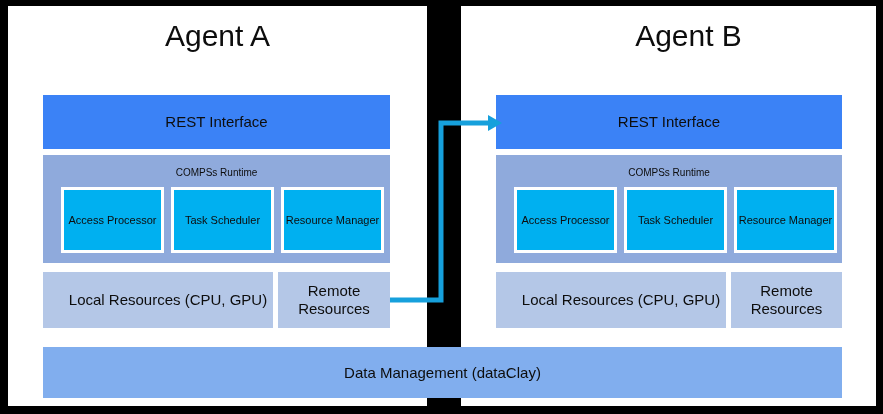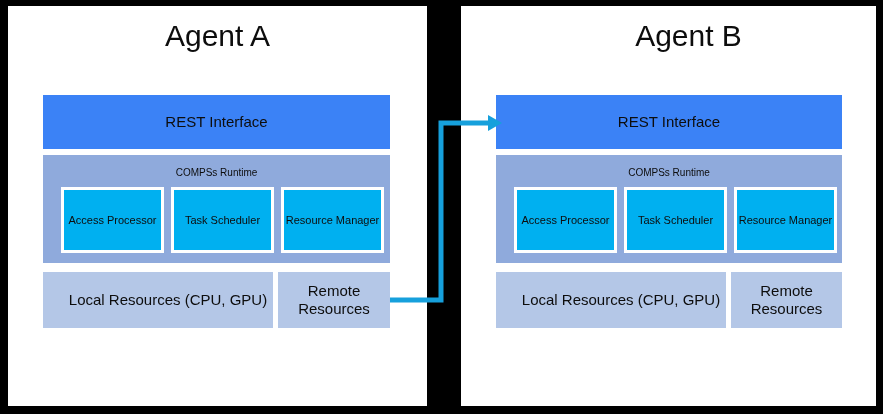--- a/index.html
+++ b/index.html
@@ -174,19 +174,20 @@
     <div class="box resource local-res" style="left:496px; top:272px; width:230px;">Local Resources (CPU, GPU)</div>
 
     <div class="box resource" style="left:731px; top:272px; width:111px;">Remote Resources</div>
   </div>
 
   <svg class="arrow-svg" viewBox="0 0 130 200">
     <polyline points="10,192 61,192 61,15 110,15" fill="none" stroke="#16a0dc" stroke-width="5" stroke-linecap="butt" stroke-linejoin="miter"></polyline>
     <polygon points="108,7 122,15 108,23" fill="#16a0dc"></polygon>
   </svg>
 
+  <div class="datamgmt">Data Management (dataClay)</div>
 
   <div class="frame-edge frame-top"></div>
   <div class="frame-edge frame-bottom"></div>
   <div class="frame-edge frame-left"></div>
   <div class="frame-edge frame-right"></div>
 
 </div>
 
 </body></html>

